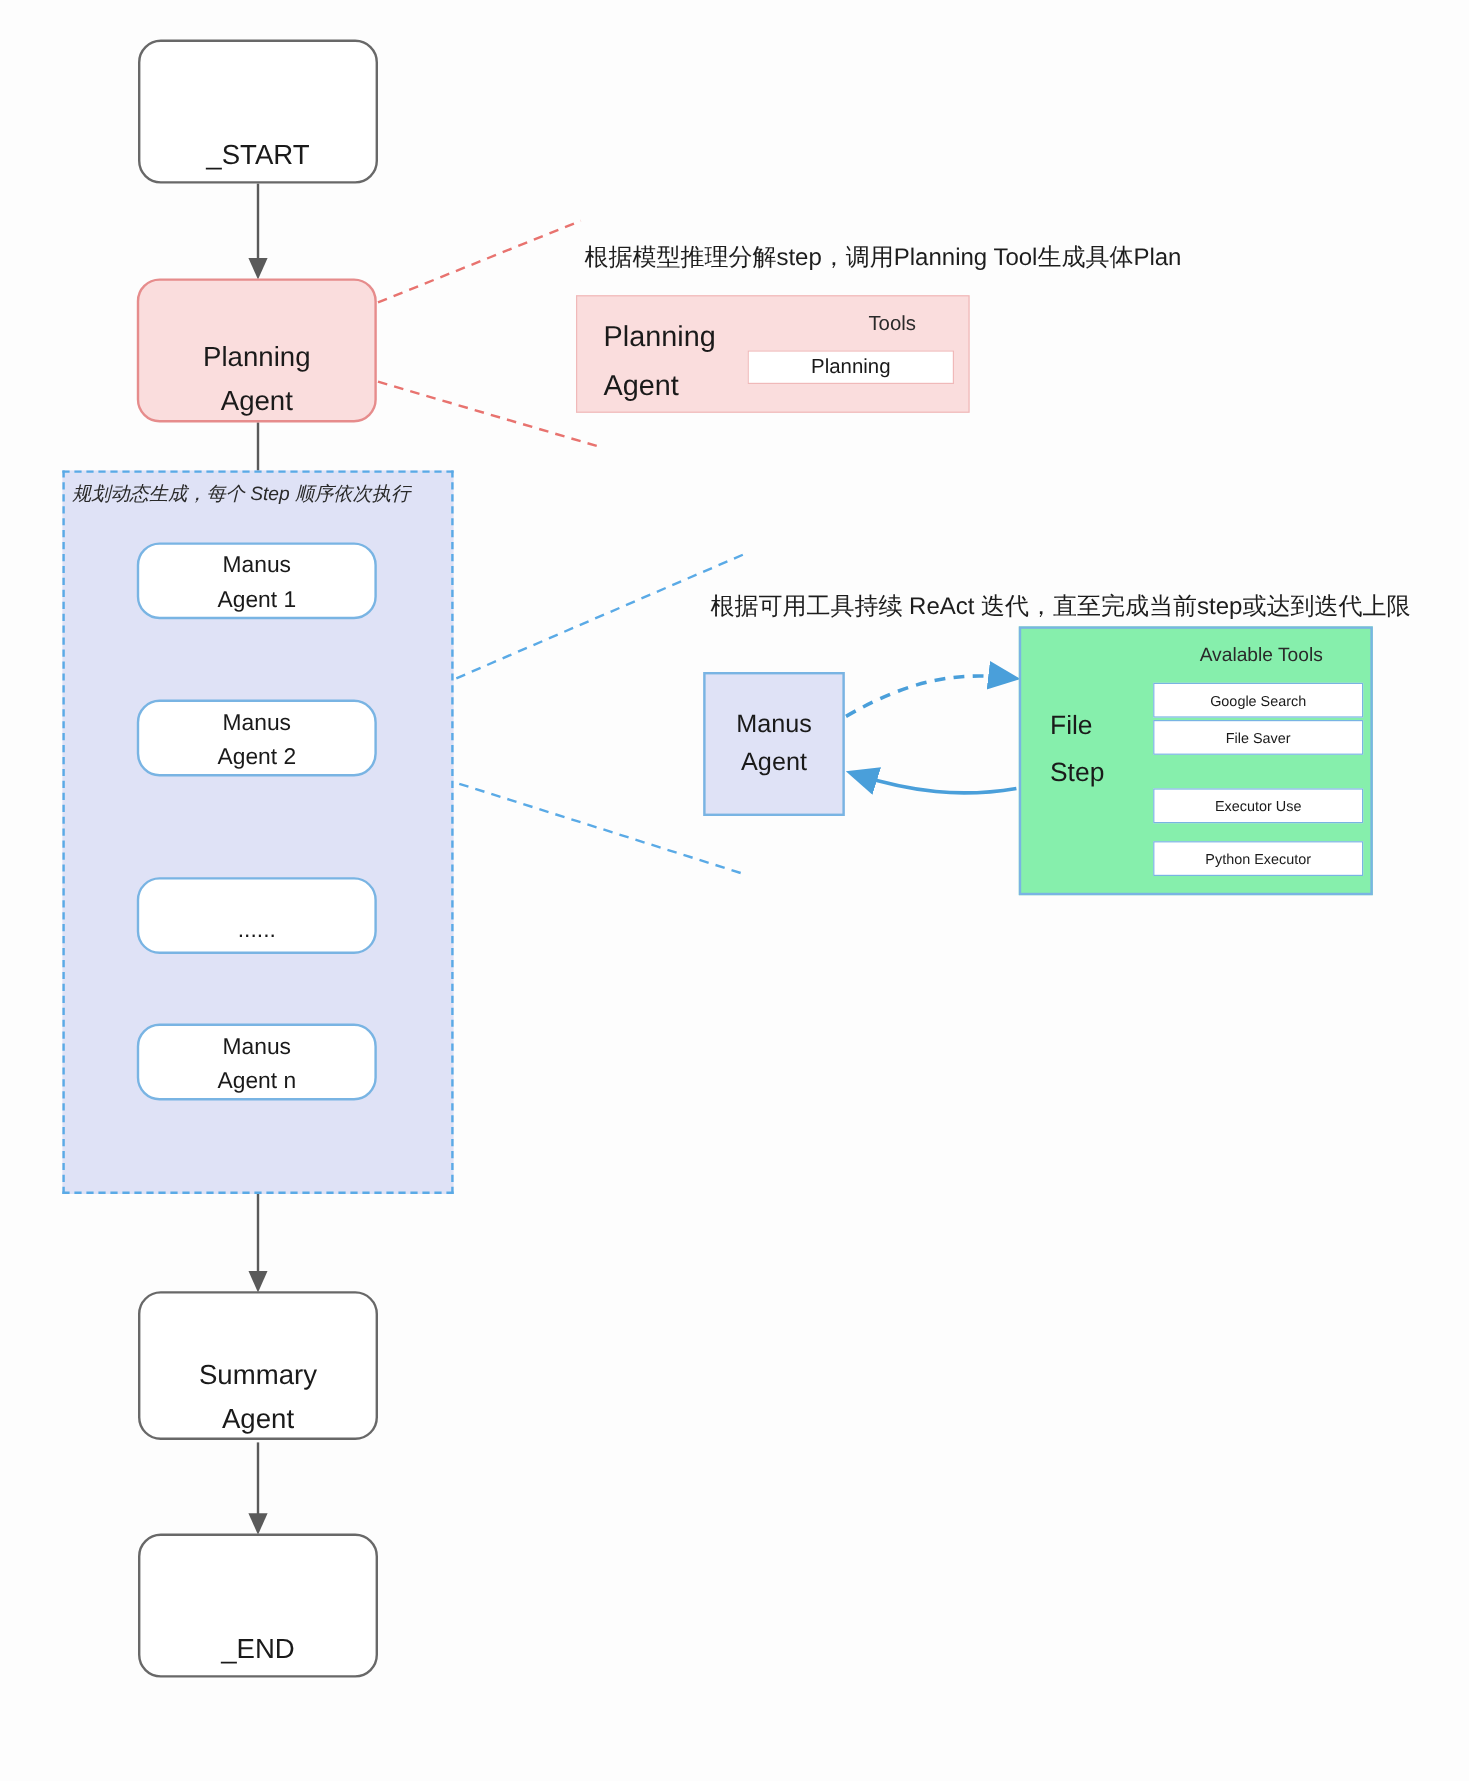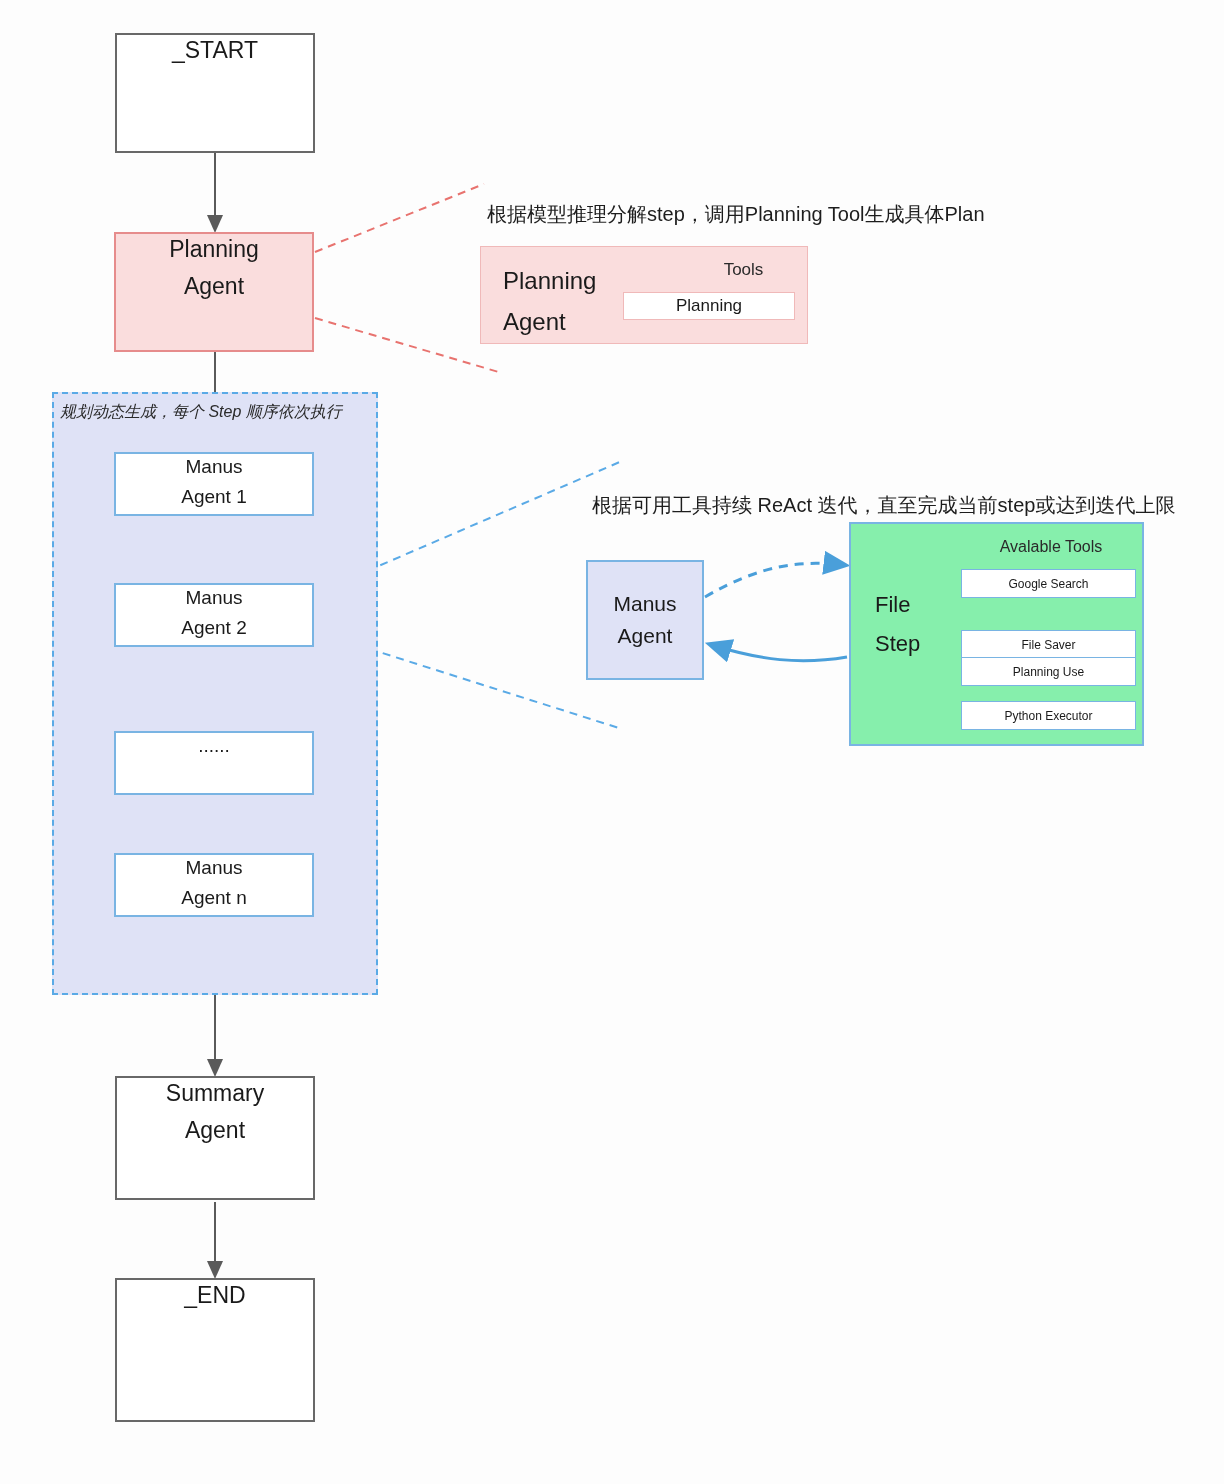--- a/index.html
+++ b/index.html
@@ -25,22 +25,23 @@
     width: 1224px;
     height: 1484px;
     pointer-events: none;
   }
   .node {
     position: absolute;
     box-sizing: border-box;
     display: flex;
     flex-direction: column;
     align-items: center;
-    justify-content: flex-start;
+    justify-content: flex-end;
     text-align: center;
+    border-radius: 19px;
   }
   .node .line1, .node .line2 {
     display: block;
     line-height: 1.35;
   }
 
   
   .node-plain {
     background: #ffffff;
     border: 2px solid #686868;
@@ -247,21 +248,21 @@
   <div class="node node-step" style="left:114px; top:853px; width:200px; height:64px;">
     <span class="line1">Manus</span>
     <span class="line2">Agent n</span>
   </div>
 
   <div class="node node-plain" style="left:115px; top:1076px; width:200px; height:124px;">
     <span class="line1">Summary</span>
     <span class="line2">Agent</span>
   </div>
 
-  <div class="node node-plain" style="left:115px; top:1278px; width:200px; height:144px;">
+  <div class="node node-plain" style="left:115px; top:1278px; width:200px; height:120px;">
     <span class="line1">_END</span>
   </div>
 
   <div class="annot-text" style="left:487px; top:201px;">根据模型推理分解step，调用Planning Tool生成具体Plan</div>
 
   <div class="callout-pink" style="left:480px; top:246px; width:328px; height:98px;">
     <div class="agent-name">
       <span>Planning</span><br>
       <span>Agent</span>
     </div>
@@ -276,18 +277,18 @@
     <span class="line2">Agent</span>
   </div>
 
   <div class="tool-node" style="left:849px; top:522px; width:295px; height:224px;">
     <div class="tool-node-title">Avalable Tools</div>
     <div class="tool-node-name">
       <span>File</span><br>
       <span>Step</span>
     </div>
     <div class="tool-chip" style="top:45px;">Google Search</div>
-    <div class="tool-chip" style="top:106px;">File Saver</div>
-    <div class="tool-chip" style="top:133px;">Planning Use</div>
+    <div class="tool-chip" style="top:76px;">File Saver</div>
+    <div class="tool-chip" style="top:133px;">Executor Use</div>
     <div class="tool-chip" style="top:177px;">Python Executor</div>
   </div>
 
 </div>
 
 </body></html>

